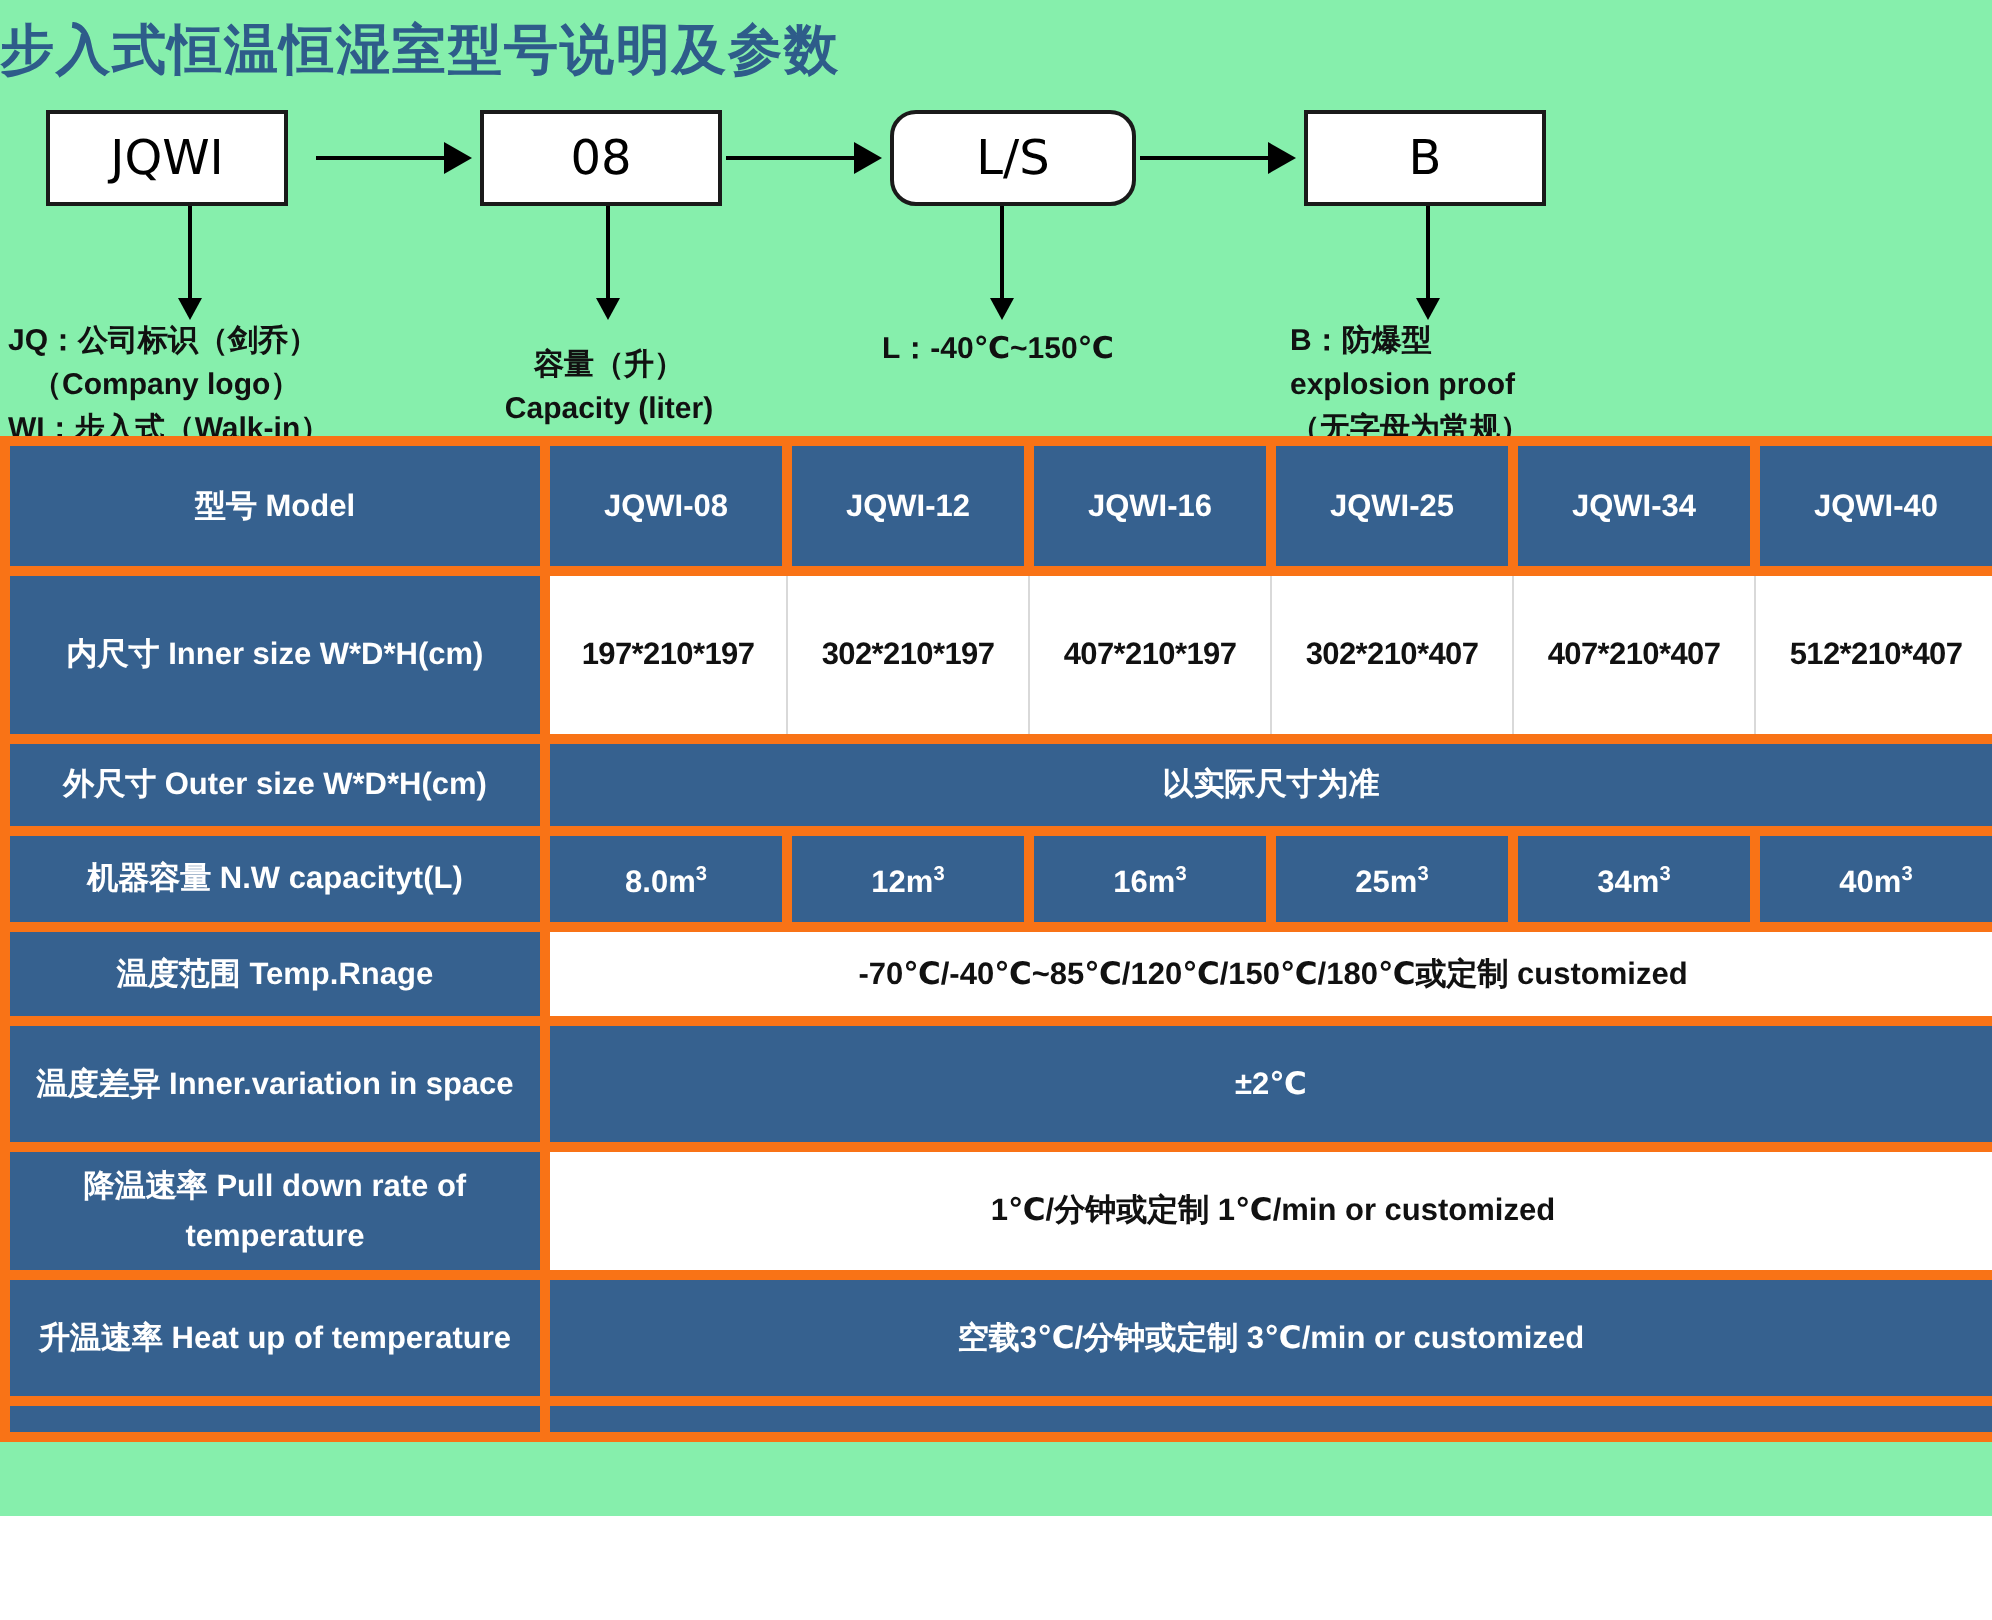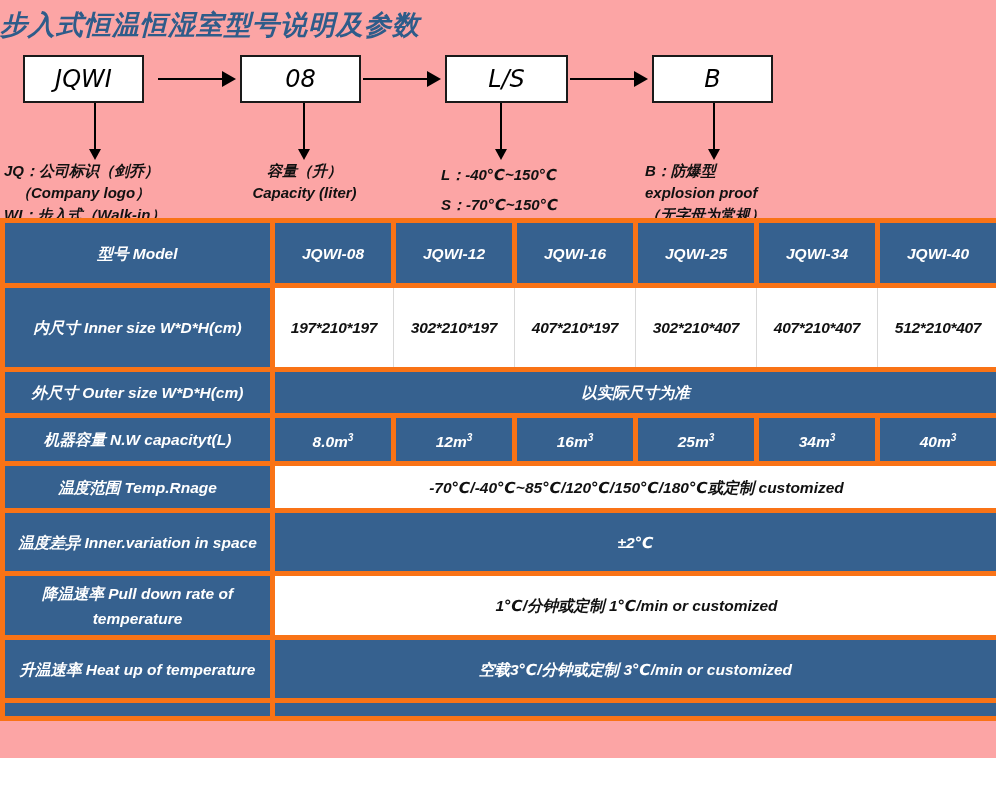--- a/index.html
+++ b/index.html
@@ -7,22 +7,21 @@
     width: 996px;
     height: 810px;
     background: #ffffff;
     font-family: "Liberation Sans", "DejaVu Sans", sans-serif;
     overflow: hidden;
   }
   #page {
     position: relative;
     width: 996px;
     height: 758px;
-    background: #fca5a5;
-    font-style: italic;
+    background: #86efac;
   }
 
   
   .page-title {
     position: absolute;
     left: 0px;
     top: 8px;
     width: 760px;
     font-size: 27px;
     font-weight: bold;
@@ -79,21 +78,21 @@
     border-top: 11px solid #000000;
   }
   .legend {
     position: absolute;
     font-size: 15px;
     font-weight: bold;
     color: #111111;
     line-height: 22px;
     white-space: nowrap;
   }
-  .legend.ctr { text-align: center; }
+  .legend.ctr { text-align: center; margin-top: 12px; }
 
   
   .spec-table {
     position: absolute;
     left: 0;
     top: 218px;
     width: 996px;
     border-collapse: collapse;
     table-layout: fixed;
   }
@@ -129,21 +128,21 @@
 <body>
 
 <div id="page">
 
   <div class="page-title">步入式恒温恒湿室型号说明及参数</div>
 
   <div class="flow">
 
     <div class="flow-box" style="left:23px; top:5px; width:121px;">JQWI</div>
     <div class="flow-box" style="left:240px; top:5px; width:121px;">08</div>
-    <div class="flow-box" style="left:445px; top:5px; width:123px;">L/S</div>
+    <div class="flow-box" style="left:445px; top:5px; width:123px;border-radius:13px;">L/S</div>
     <div class="flow-box" style="left:652px; top:5px; width:121px;">B</div>
 
     <div class="arrow-line" style="left:158px; top:28px; width:66px;"></div>
     <div class="arrow-head" style="left:222px; top:21px;"></div>
 
     <div class="arrow-line" style="left:363px; top:28px; width:66px;"></div>
     <div class="arrow-head" style="left:427px; top:21px;"></div>
 
     <div class="arrow-line" style="left:570px; top:28px; width:66px;"></div>
     <div class="arrow-head" style="left:634px; top:21px;"></div>
@@ -166,21 +165,20 @@
       <div>WI：步入式（Walk-in）</div>
     </div>
 
     <div class="legend ctr" style="left:222px; top:110px; width:165px;">
       <div>容量（升）</div>
       <div>Capacity (liter)</div>
     </div>
 
     <div class="legend" style="left:441px; top:110px; line-height:30px;">
       <div>L：-40℃~150℃</div>
-      <div>S：-70℃~150℃</div>
     </div>
 
     <div class="legend" style="left:645px; top:110px;">
       <div>B：防爆型</div>
       <div>explosion proof</div>
       <div>（无字母为常规）</div>
     </div>
 
   </div>
 

